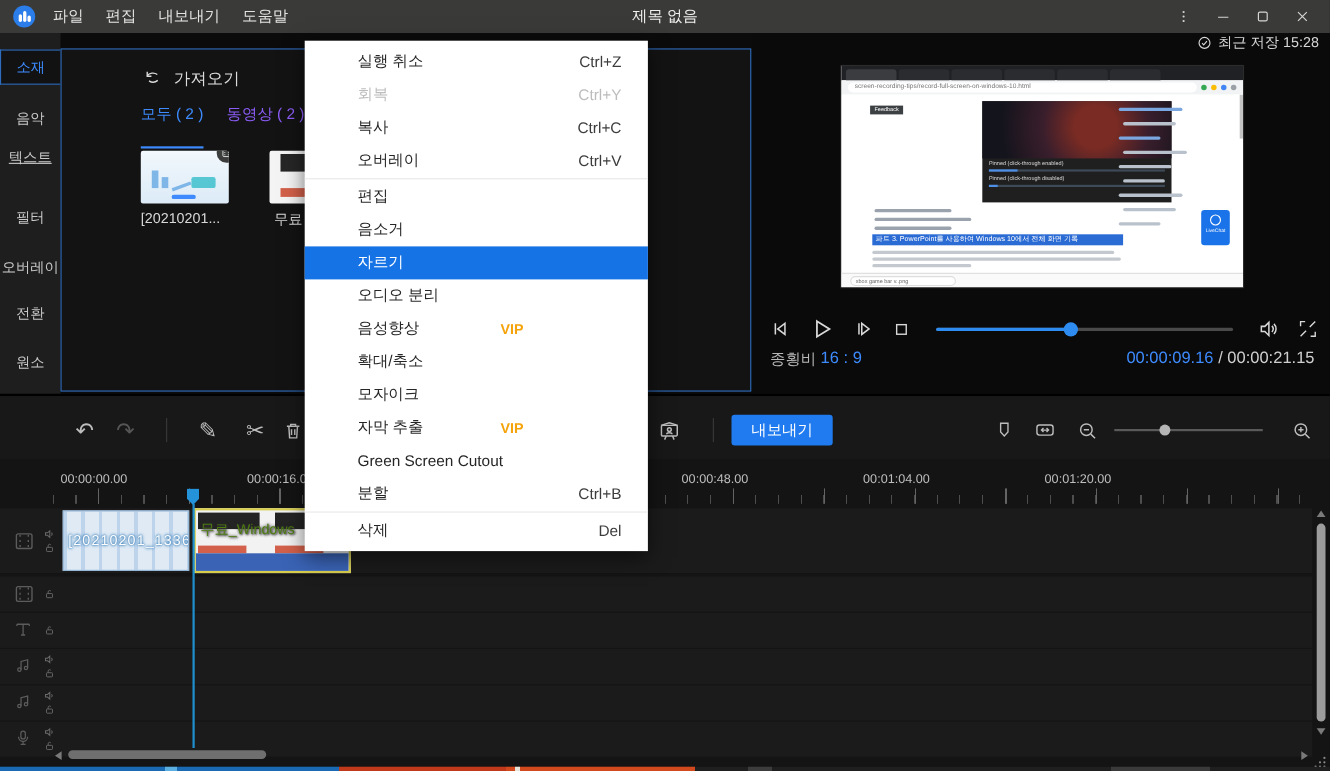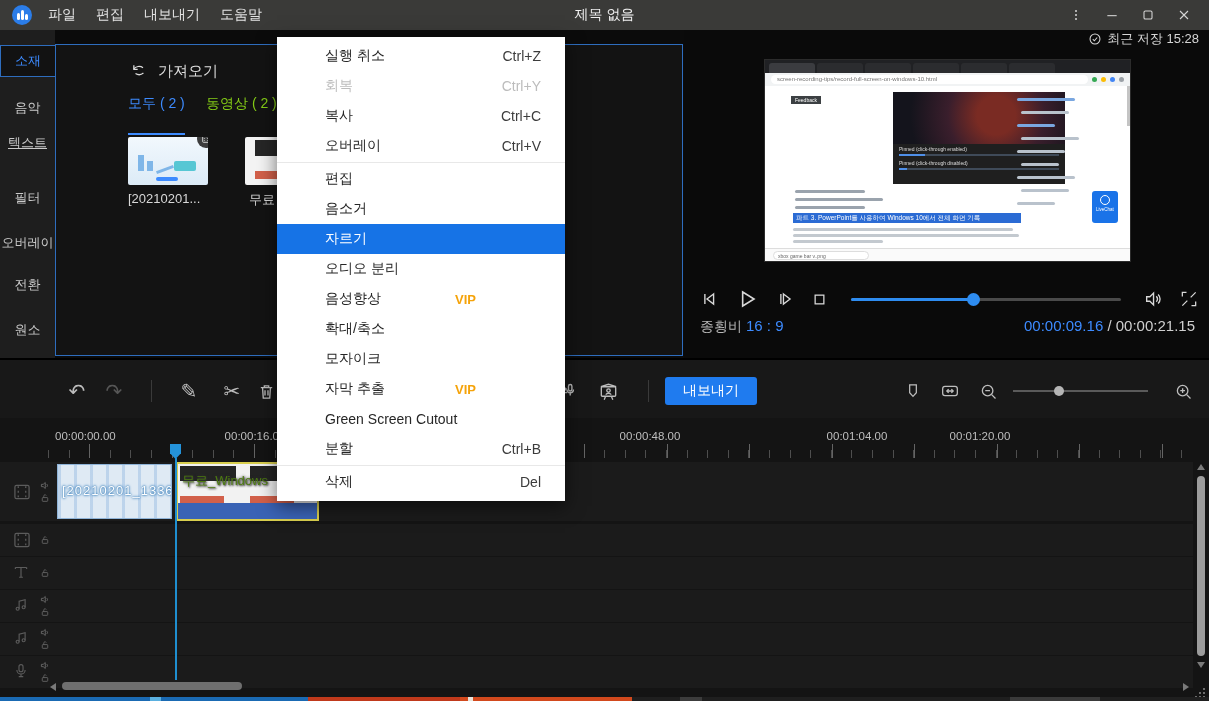--- a/index.html
+++ b/index.html
@@ -17,21 +17,21 @@
   #win-controls .wc { width:22px; height:22px; display:flex; align-items:center; justify-content:center; color:#d6d6d6; }
 
   
   #sidebar { position:absolute; left:0; top:30px; width:55px; height:330px; background:#1e1e1e; }
   .side-item { position:absolute; left:0; width:55px; height:32px; display:flex; align-items:center; justify-content:center; color:#c9c9c9; font-size:13px; }
   .side-item.active { color:#3d8bff; background:#121212; border:1px solid #2e6dbe; border-right:none; }
 
   
   #media-panel { position:absolute; left:55px; top:44px; width:628px; height:312px; background:#131313; border:1px solid #2e6dbe; }
   #import-row { position:absolute; left:72px; top:16px; display:flex; align-items:center; gap:10px; color:#dcdcdc; font-size:15px; }
-  .media-tab { position:absolute; top:50px; font-size:14px; color:#84cc16; }
+  .media-tab { position:absolute; top:50px; font-size:14px; color:#8b5cf6; }
   .media-tab.active { color:#3d8bff; border-bottom:2px solid #3d8bff; padding-bottom:20px; }
   .thumb { position:absolute; top:92px; width:80px; height:48px; border-radius:2px; }
   .thumb-label { position:absolute; top:146px; color:#d8d8d8; font-size:13px; }
   .thumb-badge { position:absolute; right:-7px; top:-7px; width:18px; height:18px; border-radius:50%; background:rgba(40,40,40,.9); display:flex; align-items:center; justify-content:center; color:#e8e8e8; }
   #thumb-0 { background:linear-gradient(#f2f8fd,#dcebf7); overflow:hidden; }
   #thumb-0 .bar { position:absolute; bottom:14px; background:#7fb6e8; }
   #thumb-0 .truck { position:absolute; right:12px; bottom:14px; width:22px; height:10px; background:#57c7d4; border-radius:2px; }
   #thumb-0 .btn { position:absolute; left:28px; bottom:4px; width:22px; height:4px; background:#3d8bff; border-radius:2px; }
   #thumb-1 { background:#f4f4f4; overflow:hidden; }
   #thumb-1 .dk { position:absolute; left:10px; top:3px; width:34px; height:16px; background:#262626; }
@@ -114,21 +114,21 @@
   #vscroll-thumb { position:absolute; left:1197px; top:58px; width:8px; height:180px; border-radius:4px; background:#9c9c9c; }
   #resize-grip { position:absolute; left:1193px; top:268px; color:#8a8a8a; }
 
   #taskbar-sliver { position:absolute; left:0; top:697px; width:1209px; height:4px;
     background:linear-gradient(to right,
       #1a6ab3 0 150px, #5ab0e0 150px 161px, #1a6ab3 161px 308px,
       #c0391b 308px 460px, #d2491d 460px 468px, #e8e4da 468px 473px, #d2491d 473px 632px,
       #1f1f1f 632px 680px, #3c3c3c 680px 702px, #1f1f1f 702px 1010px, #3a3a3a 1010px 1100px, #1f1f1f 1100px); }
 
   
-  #context-menu { position:absolute; left:277px; top:37px; width:288px; background:#fff; box-shadow:0 5px 18px rgba(0,0,0,.55); z-index:50; padding:4px 0; }
+  #context-menu { position:absolute; left:277px; top:37px; width:312px; background:#fff; box-shadow:0 5px 18px rgba(0,0,0,.55); z-index:50; padding:4px 0; }
   .cm-item { position:relative; height:30px; display:flex; align-items:center; font-size:14px; color:#262626; }
   .cm-item .lbl { margin-left:48px; }
   .cm-item .sc { position:absolute; right:24px; color:#3c3c3c; }
   .cm-item .vip { position:absolute; left:178px; color:#f5a30a; font-weight:bold; font-size:13px; }
   .cm-item.disabled .lbl, .cm-item.disabled .sc { color:#bcbcbc; }
   .cm-item.highlight { background:#1673e6; }
   .cm-item.highlight .lbl { color:#fff; }
   .cm-sep { height:1px; background:#e8e8e8; margin:1px 0; }
 </style>
 </head>
@@ -415,21 +415,21 @@
 </div>
 
 <div id="timeline">
   <div id="ruler">
     <div id="ticks-minor"></div>
     <div id="ticks-major"></div>
     <div id="ruler-labels">
         <span class="ruler-label" style="left: 55px;">00:00:00.00</span>
         <span class="ruler-label" style="left: 255px; transform: translateX(-50%);">00:00:16.00</span>
         <span class="ruler-label" style="left: 650px; transform: translateX(-50%);">00:00:48.00</span>
-        <span class="ruler-label" style="left: 857px; transform: translateX(-50%);">00:01:04.00</span>
+        <span class="ruler-label" style="left: 815px; transform: translateX(-50%);">00:01:04.00</span>
         <span class="ruler-label" style="left: 980px; transform: translateX(-50%);">00:01:20.00</span>
       </div>
   </div>
   <div id="tracks">
       <div class="track-row" style="top: 44px; height: 59px;">
         <div class="track-head">
           <span class="tk-main" style="top: 19.5px;">
             <svg width="20" height="20" viewBox="0 0 24 24" stroke="currentColor" stroke-width="1.5" fill="none">
               <rect x="3.5" y="4" width="17" height="16" rx="2"></rect>
               <path d="M7.5 5v14M16.5 5v14" stroke-dasharray="2.2 3.4"></path>

